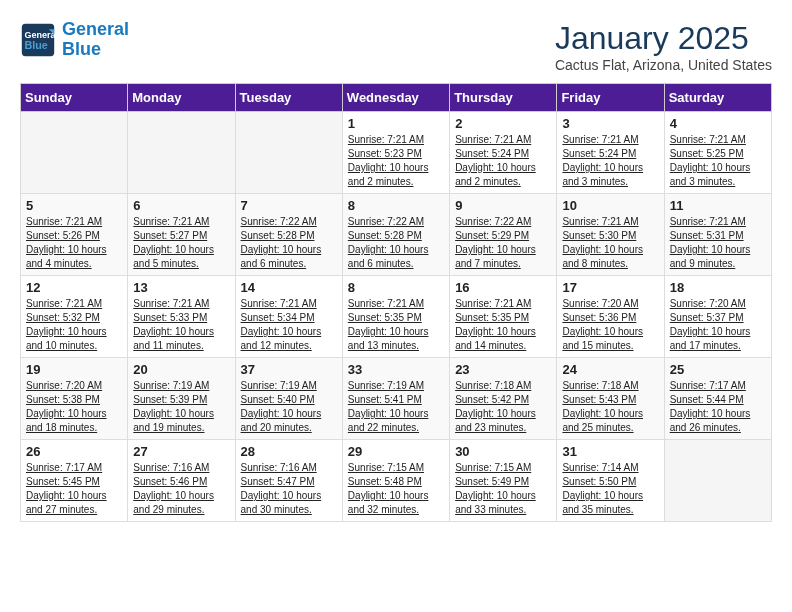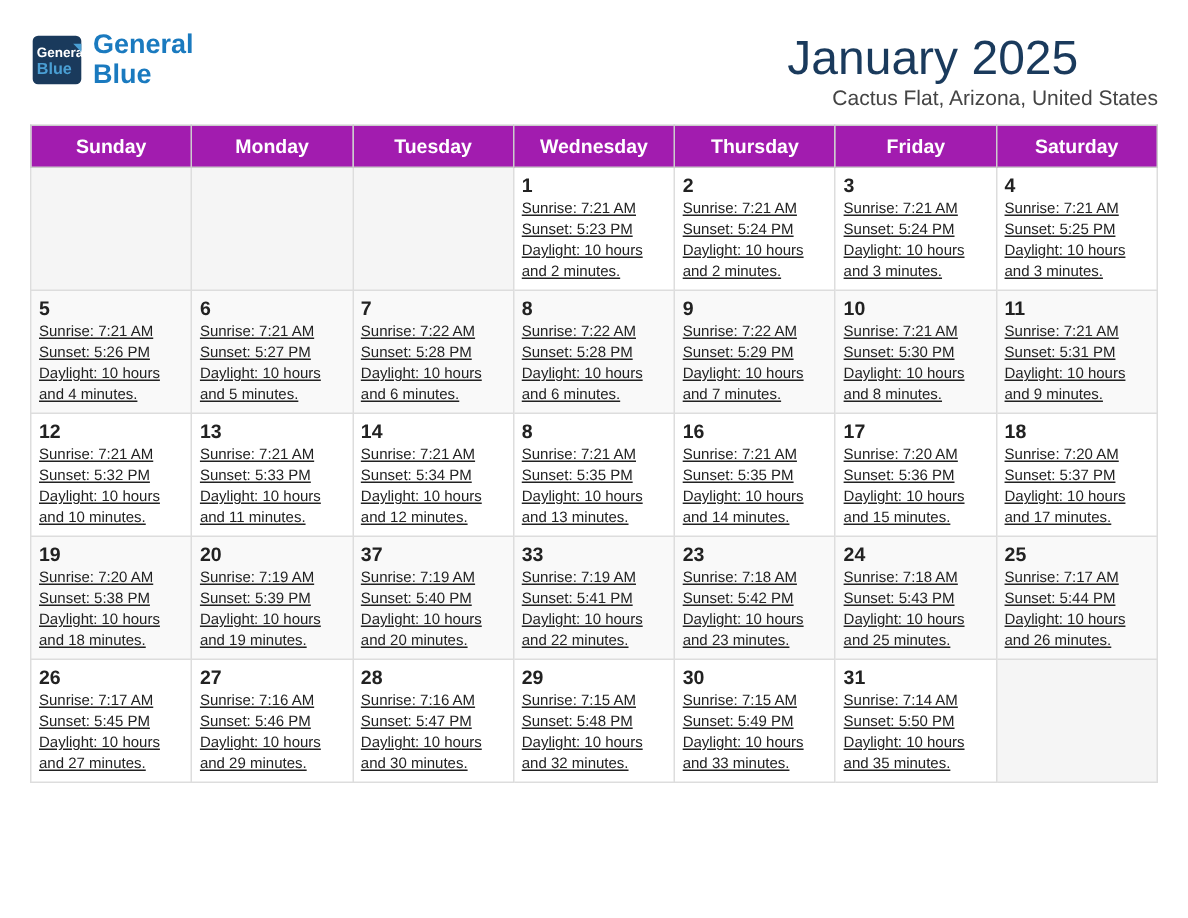--- a/index.html
+++ b/index.html
@@ -38,34 +38,33 @@
       text-align: left;
     }
     .month-title {
       font-size: 32px;
       color: #1a3a5c;
       font-weight: normal;
     }
     .subtitle {
       font-size: 14px;
       color: #444;
-      margin-left: 30px;
     }
     .calendar {
       width: 100%;
       border-collapse: collapse;
       border: 1px solid #ccc;
     }
     .calendar th {
-      background: #a21caf;
+      background: #4c1d95;
       color: #fff;
       font-size: 13px;
       font-weight: bold;
       padding: 6px 4px;
-      text-align: center;
+      text-align: left;
       border: 1px solid #ccc;
     }
     .calendar td {
       vertical-align: top;
       border: 1px solid #ddd;
       padding: 4px 5px;
       width: calc(100% / 7);
       min-height: 80px;
       font-size: 10.5px;
       color: #222;

